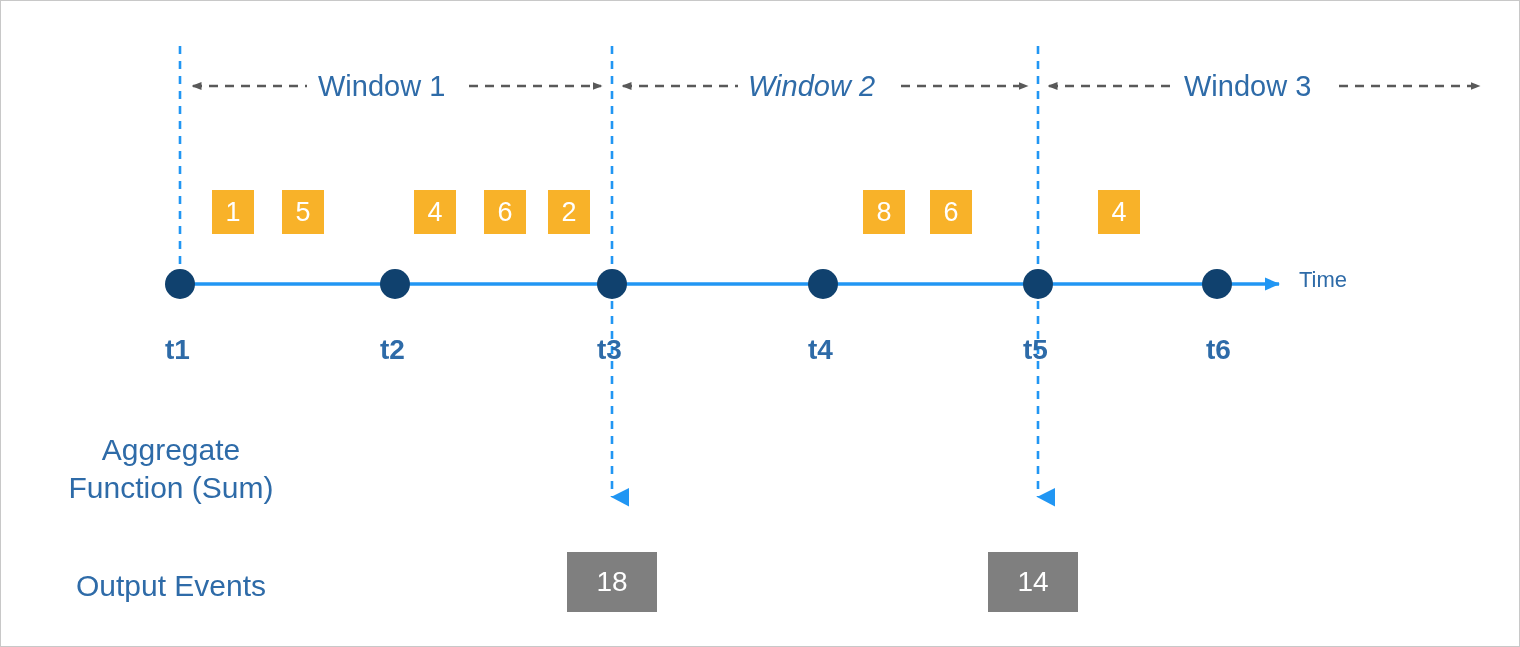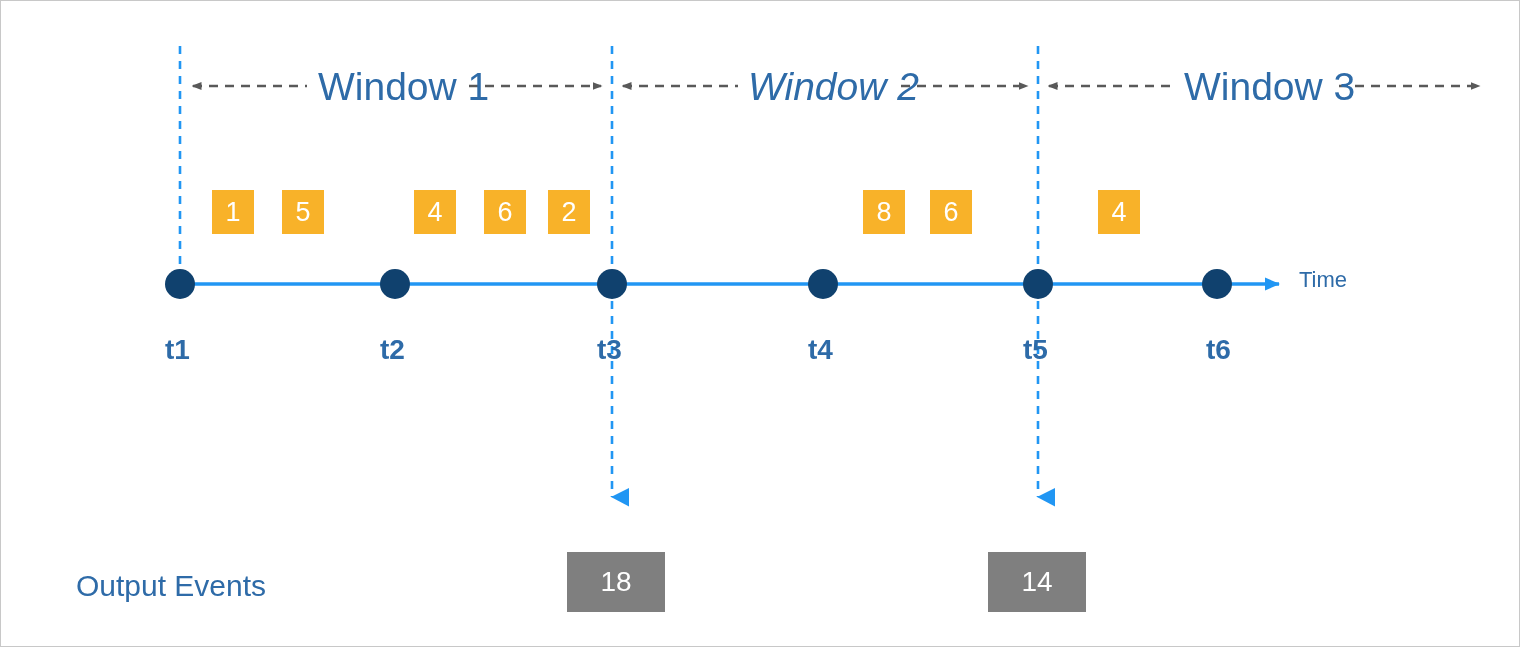--- a/index.html
+++ b/index.html
@@ -28,21 +28,21 @@
     height: 647px;
   }
   .label-blue {
     position: absolute;
     color: #2E6BA8;
     font-family: "Liberation Sans", sans-serif;
     font-weight: 300;
     white-space: nowrap;
   }
   .window-label {
-    font-size: 39px;
+    font-size: 29px;
     line-height: 31px;
   }
   .tick-label {
     font-size: 28px;
     line-height: 28px;
     font-weight: bold;
   }
   .time-label {
     font-size: 22px;
     line-height: 34px;
@@ -60,21 +60,21 @@
     color: #ffffff;
     font-size: 27px;
     font-weight: 300;
     display: flex;
     align-items: center;
     justify-content: center;
     font-family: "Liberation Sans", sans-serif;
   }
   .output-box {
     position: absolute;
-    width: 98px;
+    width: 90px;
     height: 60px;
     background: #7F7F7F;
     color: #ffffff;
     font-size: 28px;
     font-weight: 300;
     display: flex;
     align-items: center;
     justify-content: center;
     font-family: "Liberation Sans", sans-serif;
     text-align: right;
@@ -143,19 +143,23 @@
 
   <div class="label-blue time-label" style="left:1298px; top:262px;">Time</div>
 
   <div class="label-blue tick-label" style="left:164px; top:335px;">t1</div>
   <div class="label-blue tick-label" style="left:379px; top:335px;">t2</div>
   <div class="label-blue tick-label" style="left:596px; top:335px;">t3</div>
   <div class="label-blue tick-label" style="left:807px; top:335px;">t4</div>
   <div class="label-blue tick-label" style="left:1022px; top:335px;">t5</div>
   <div class="label-blue tick-label" style="left:1191px; top:335px;margin-left:14px;">t6</div>
 
+  <div class="label-blue side-label" style="left:40px; top:430px; width:260px;">
+    <div>Aggregate</div>
+    <div>Function (Sum)</div>
+  </div>
 
   <div class="label-blue side-label" style="left:40px; top:566px; width:260px;">Output Events</div>
 
   <div class="output-box" style="left:566px; top:551px;">18</div>
   <div class="output-box" style="left:987px; top:551px;">14</div>
 
 </div>
 
 </body></html>

